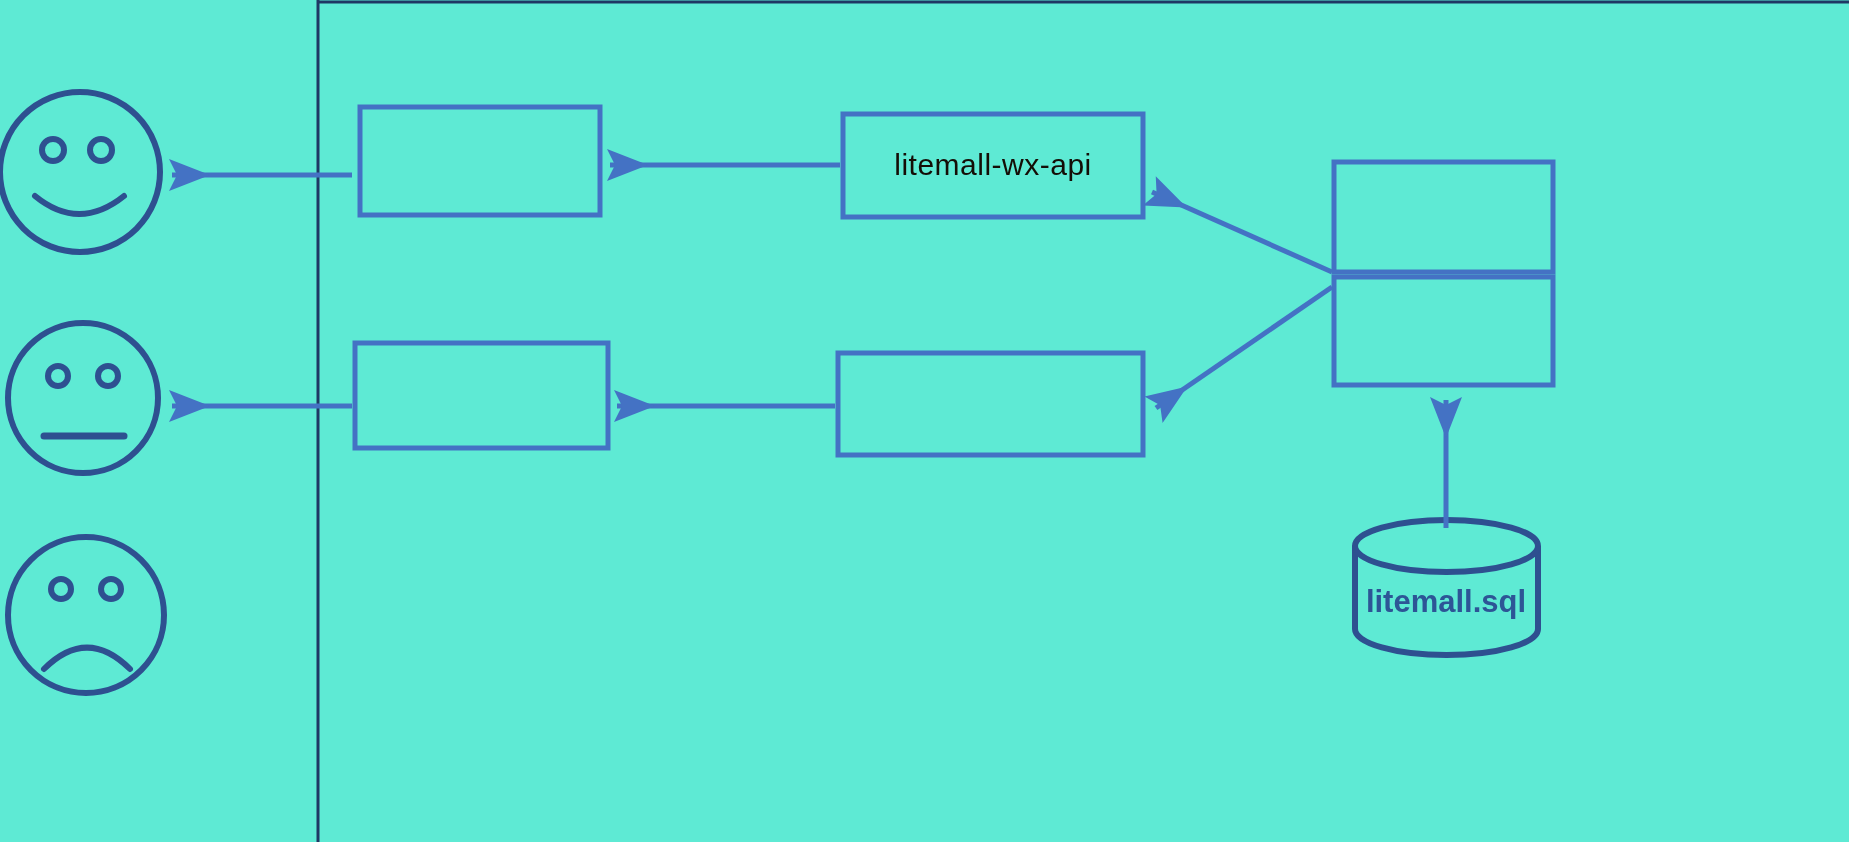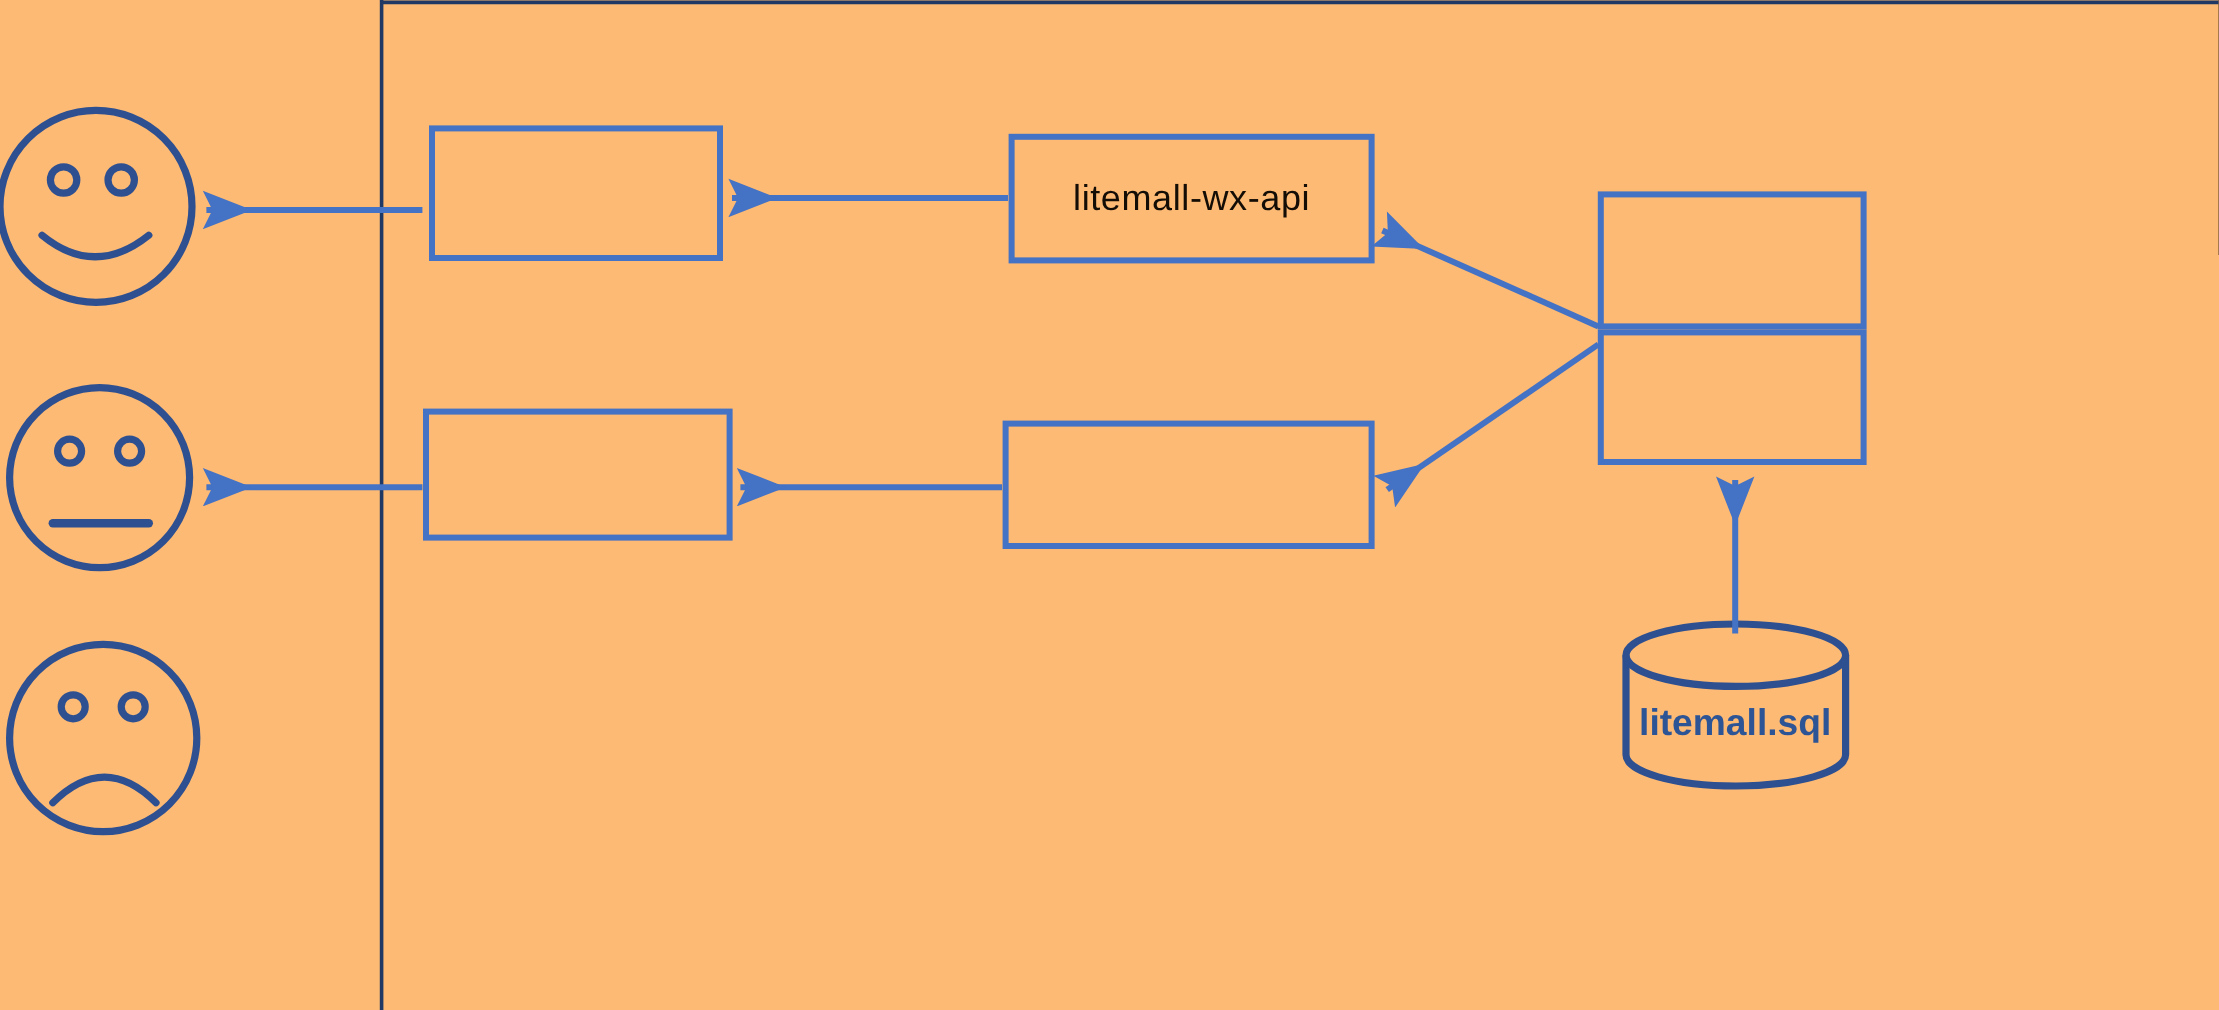--- a/index.html
+++ b/index.html
@@ -8,21 +8,21 @@
     padding: 0;
     background: #000000;
   }
   body {
     font-family: "Liberation Sans", sans-serif;
   }
   #stage {
     position: relative;
     width: 1849px;
     height: 842px;
-    background: #fdba74;
+    background: #5eead4;
     overflow: hidden;
   }
   #diagram-svg {
     position: absolute;
     left: 0;
     top: 0;
     width: 1849px;
     height: 842px;
     display: block;
   }

